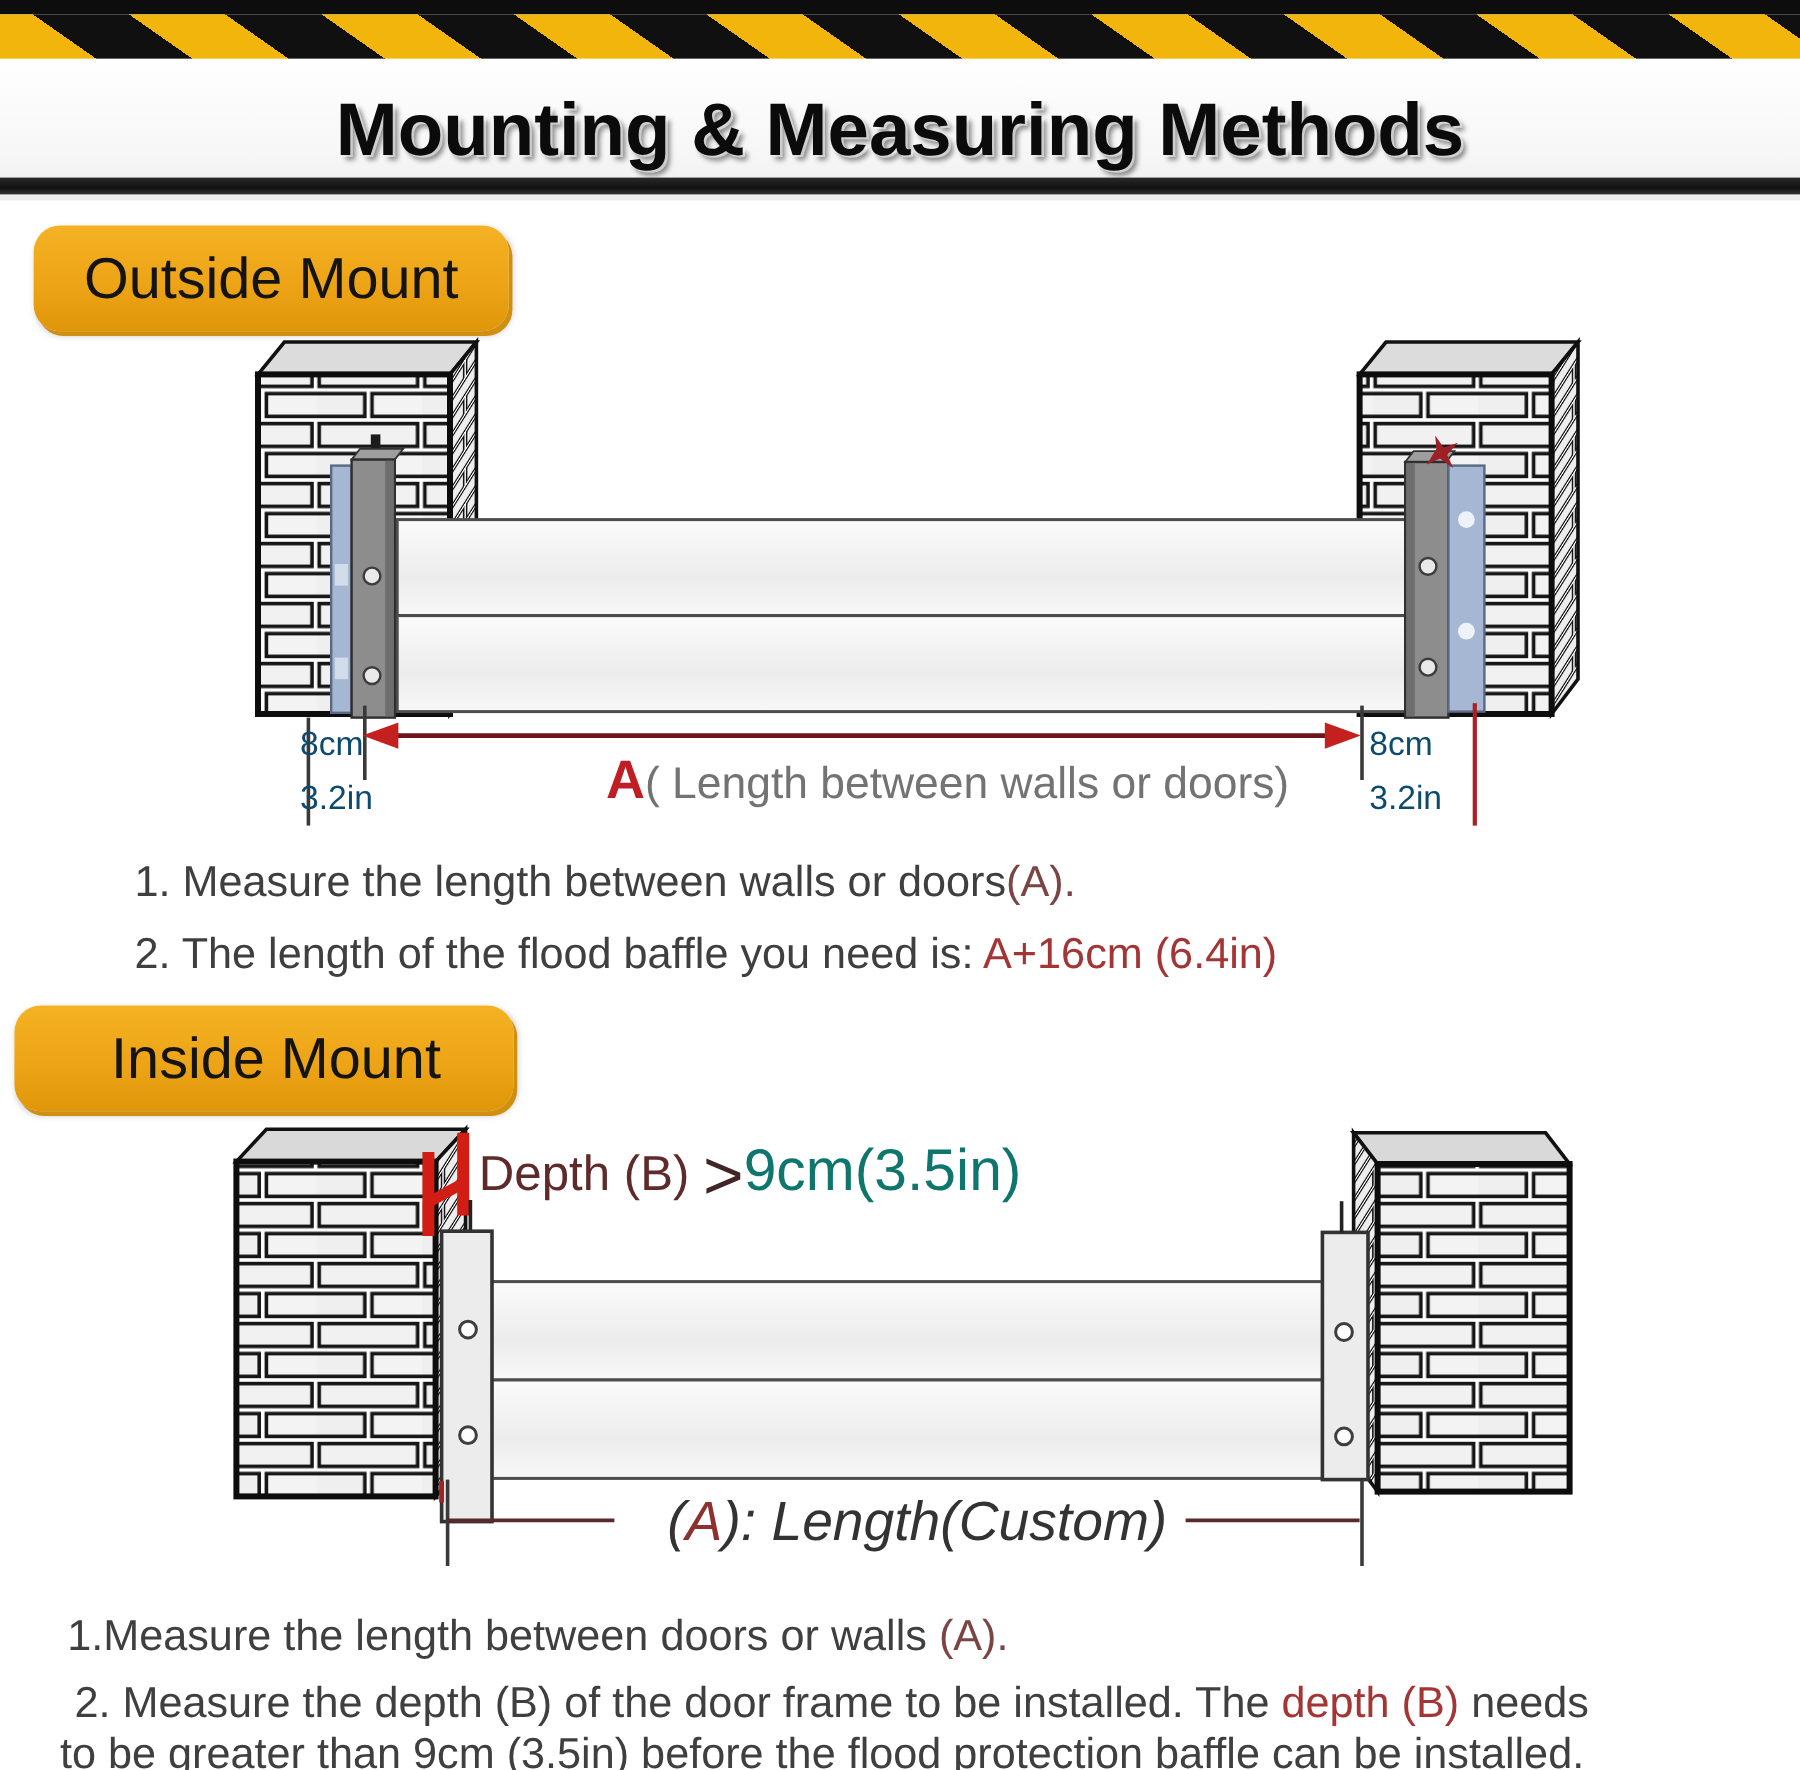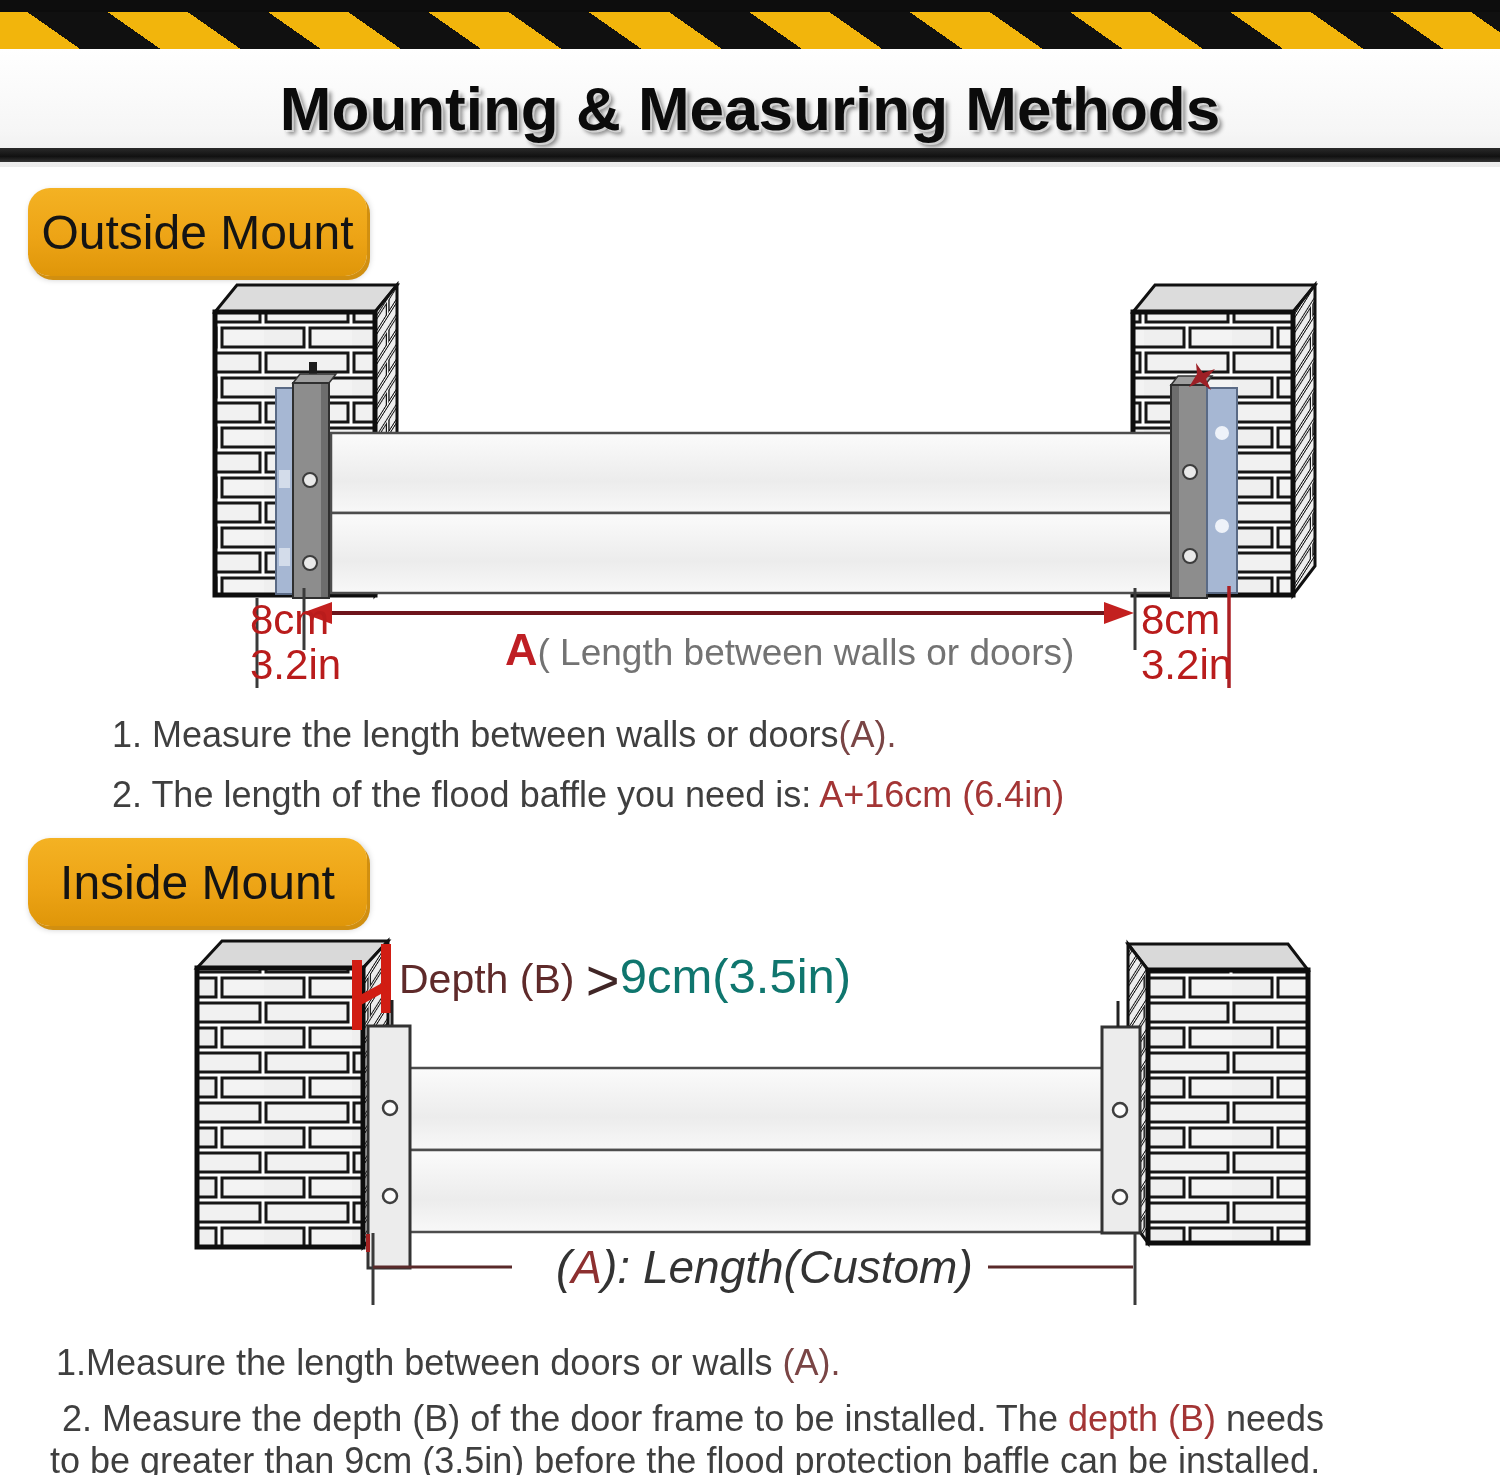--- a/index.html
+++ b/index.html
@@ -22,30 +22,30 @@
   }
   .page-title{
     font-size:62px;font-weight:700;color:#0b0b0b;letter-spacing:0px;
     text-shadow:2px 2px 0 rgba(255,255,255,.55), 4px 4px 4px rgba(0,0,0,.45);
     white-space:nowrap;
   }
   .header-bar{left:0;top:148px;width:1500px;height:14px;
     background:linear-gradient(180deg,#2a2a2a,#111 60%,#333);}
   
   .badge{
-    width:339px;height:88px;border-radius:22px;
+    width:396px;height:88px;border-radius:22px;
     background:linear-gradient(180deg,#f4b223 0%,#eda416 55%,#df9609 100%);
     box-shadow:3px 4px 0 0 #d18f10, 2px 3px 6px rgba(0,0,0,.25);
     display:flex;align-items:center;justify-content:center;
     font-size:48px;color:#141414;white-space:nowrap;
   }
   .badge-outside{left:28px;top:188px;}
-  .badge-inside{left:28px;top:838px;}
-  
-  .dim-col{font-size:42px;color:#b91c1c;line-height:45px;white-space:nowrap;}
+  .badge-inside{left:12px;top:838px;padding-left:20px;}
+  
+  .dim-col{font-size:28px;color:#0c4a6e;line-height:45px;white-space:nowrap;}
   .dim-left{left:250px;top:597px;}
   .dim-right{left:1141px;top:597px;}
   .arrow-label{left:505px;top:624px;white-space:nowrap;}
   .arrow-label .a{font-size:45px;font-weight:700;color:#bf1f24;}
   .arrow-label .cap{font-size:37px;color:#737373;}
   .depth-caption{left:399px;top:946px;white-space:nowrap;}
   .depth-caption .lbl{font-size:41px;color:#5f2a2a;}
   .depth-caption .gt{font-size:58px;color:#402626;vertical-align:-7px;}
   .depth-caption .val{font-size:49px;color:#0f766e;}
   .dimA-label{left:556px;top:1240px;font-size:46px;color:#333;white-space:nowrap;font-style:italic;}

